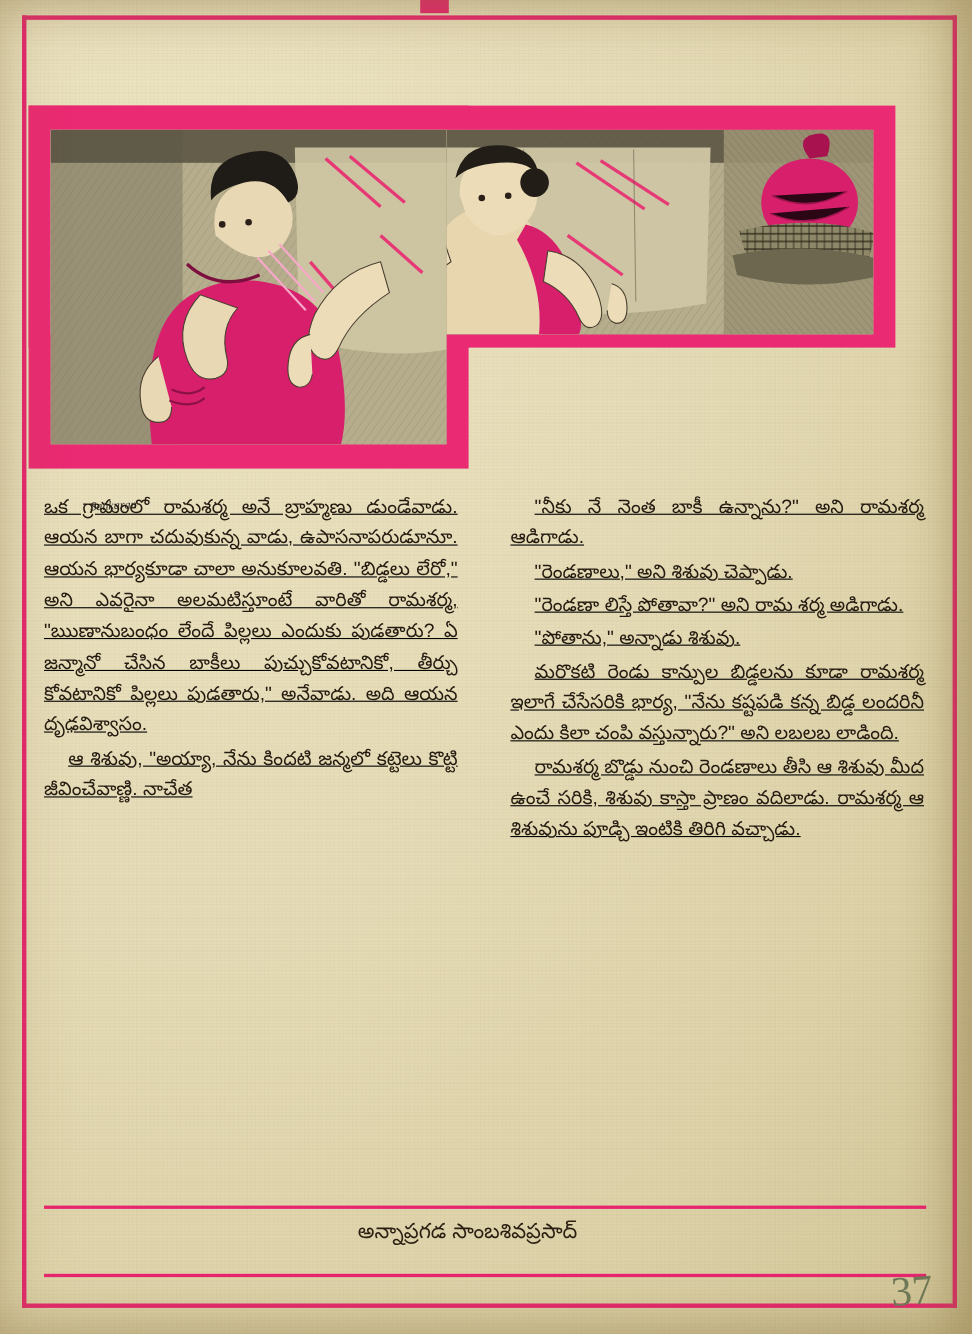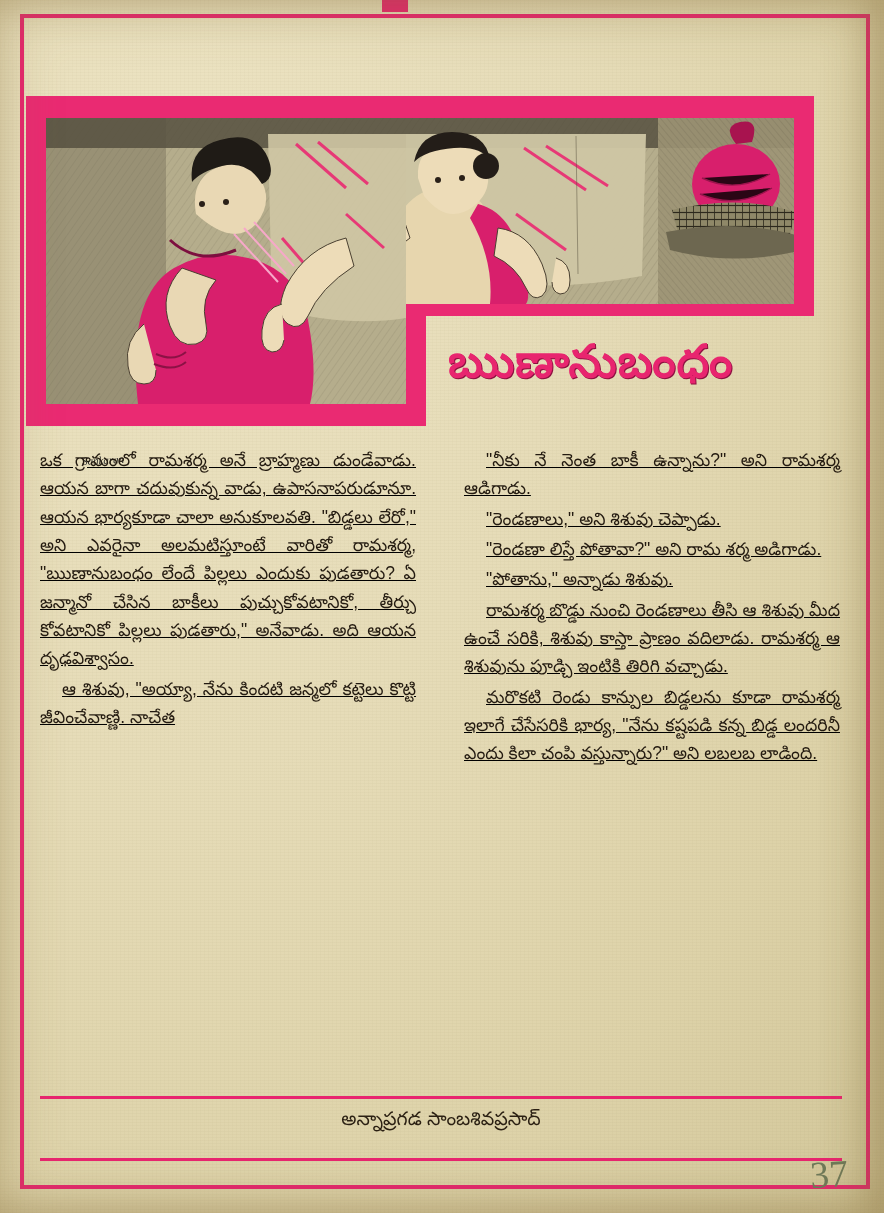--- a/index.html
+++ b/index.html
@@ -150,21 +150,21 @@
     background: #e8256f;
   }
   .rule2 {
     position: absolute;
     left: 40px; top: 1158px;
     width: 802px; height: 3px;
     background: #e8256f;
   }
   .byline {
     position: absolute;
-    left: 40px; top: 1108px;
+    left: 24px; top: 1108px;
     width: 802px;
     text-align: center;
     font-family: "Liberation Sans", sans-serif;
     font-size: 19px;
     color: #2a1f12;
   }
   .pagenum {
     position: absolute;
     right: 36px;
     top: 1152px;
@@ -320,34 +320,33 @@
 
         <g>
           <path d="M300 120 q-40 10 -60 48 q-12 28 2 38 q12 8 20 -8 q12 -28 46 -50 Z" fill="#eddcb8" stroke="#4a4031" stroke-width="1"></path>
           <path d="M236 186 q-18 4 -20 26 q-2 20 10 22 q10 0 12 -12" fill="#eddcb8" stroke="#4a4031" stroke-width="1"></path>
         </g>
       </svg>
     </div>
     <div class="signature">Sankaran</div>
   </div>
 
-  <div class="title">ఋణానుబంధం</div>
 
   <div class="cols">
     <div class="col">
       <p class="noindent">ఒక గ్రామంలో రామశర్మ అనే బ్రాహ్మణు డుండేవాడు. ఆయన బాగా చదువుకున్న వాడు, ఉపాసనాపరుడూనూ. ఆయన భార్యకూడా చాలా అనుకూలవతి. "బిడ్డలు లేరో," అని ఎవరైనా అలమటిస్తూంటే వారితో రామశర్మ, "ఋణానుబంధం లేందే పిల్లలు ఎందుకు పుడతారు? ఏ జన్మానో చేసిన బాకీలు పుచ్చుకోవటానికో, తీర్చు కోవటానికో పిల్లలు పుడతారు," అనేవాడు. అది ఆయన దృఢవిశ్వాసం.</p>
       <p>ఆ శిశువు, "అయ్యా, నేను కిందటి జన్మలో కట్టెలు కొట్టి జీవించేవాణ్ణి. నాచేత</p>
     </div>
     <div class="col">
       <p>"నీకు నే నెంత బాకీ ఉన్నాను?" అని రామశర్మ ఆడిగాడు.</p>
       <p>"రెండణాలు," అని శిశువు చెప్పాడు.</p>
       <p>"రెండణా లిస్తే పోతావా?" అని రామ శర్మ అడిగాడు.</p>
       <p>"పోతాను," అన్నాడు శిశువు.</p>
+      <p>మరొకటి రెండు కాన్పుల బిడ్డలను కూడా రామశర్మ ఇలాగే చేసేసరికి భార్య, "నేను కష్టపడి కన్న బిడ్డ లందరినీ ఎందు కిలా చంపి వస్తున్నారు?" అని లబలబ లాడింది.</p>
       <p>రామశర్మ బొడ్డు నుంచి రెండణాలు తీసి ఆ శిశువు మీద ఉంచే సరికి, శిశువు కాస్తా ప్రాణం వదిలాడు. రామశర్మ ఆ శిశువును పూడ్చి ఇంటికి తిరిగి వచ్చాడు.</p>
-      <p>మరొకటి రెండు కాన్పుల బిడ్డలను కూడా రామశర్మ ఇలాగే చేసేసరికి భార్య, "నేను కష్టపడి కన్న బిడ్డ లందరినీ ఎందు కిలా చంపి వస్తున్నారు?" అని లబలబ లాడింది.</p>
     </div>
   </div>
 
   <div class="rule1"></div>
   <div class="byline">అన్నాప్రగడ సాంబశివప్రసాద్</div>
   <div class="rule2"></div>
   <div class="pagenum">37</div>
 
   <div class="edge-shadow"></div>
 </div>

